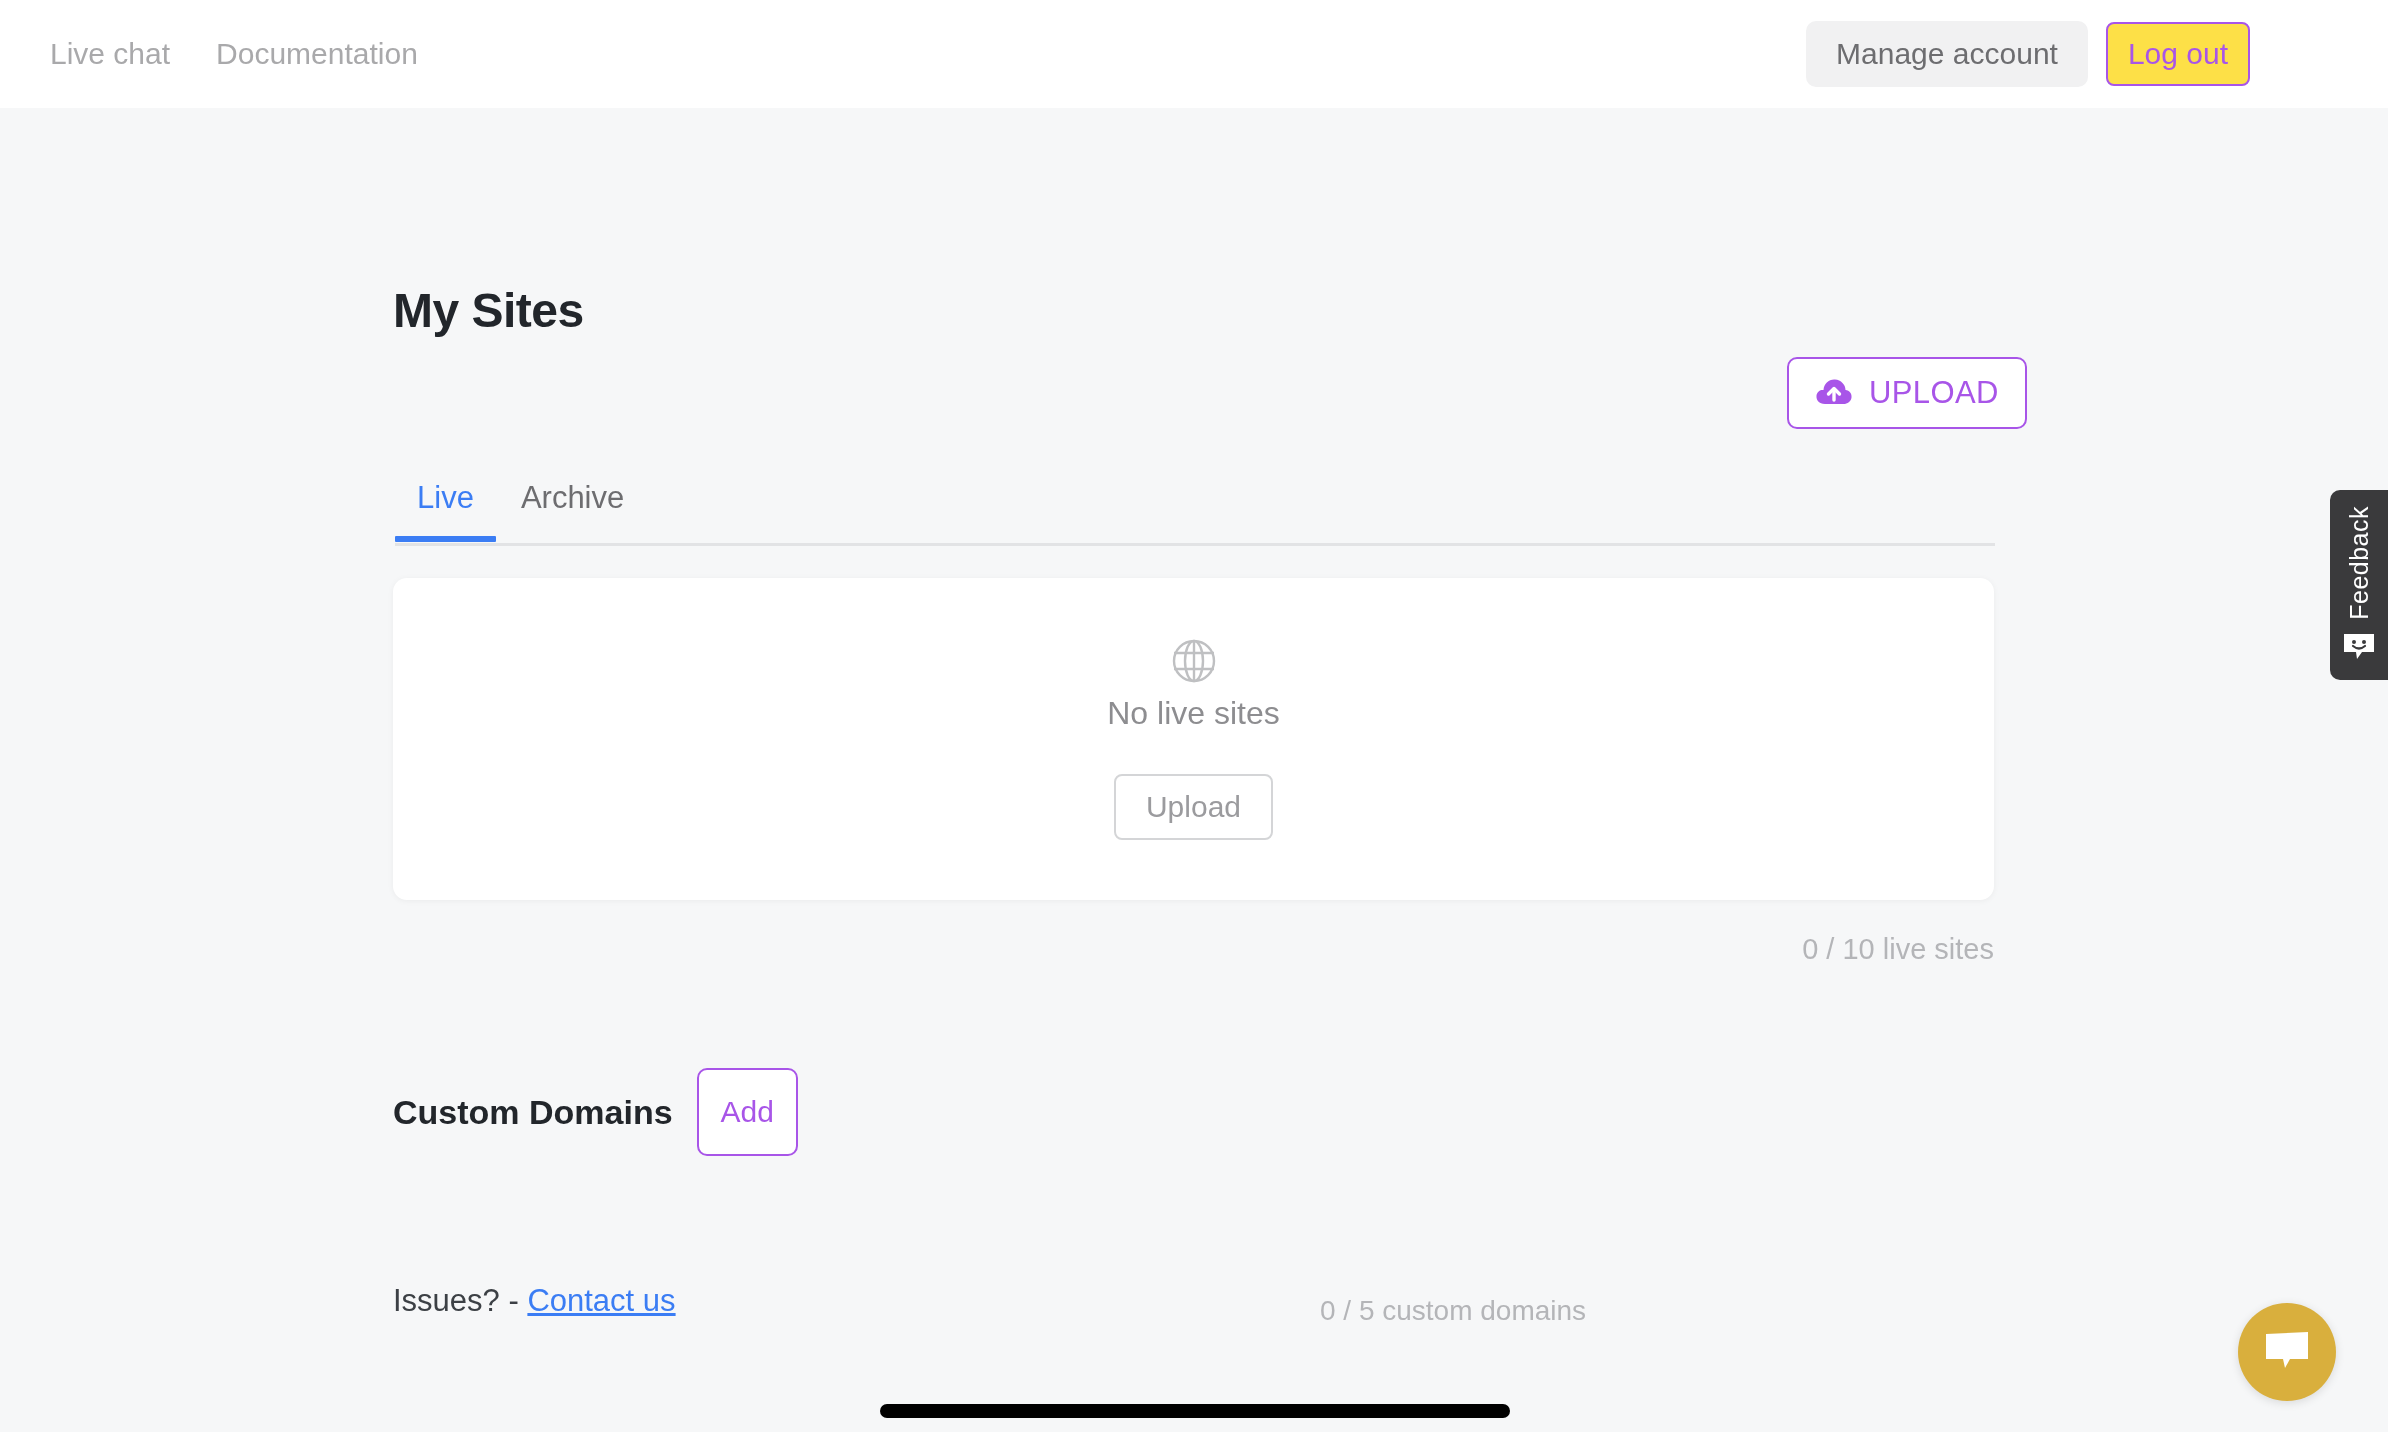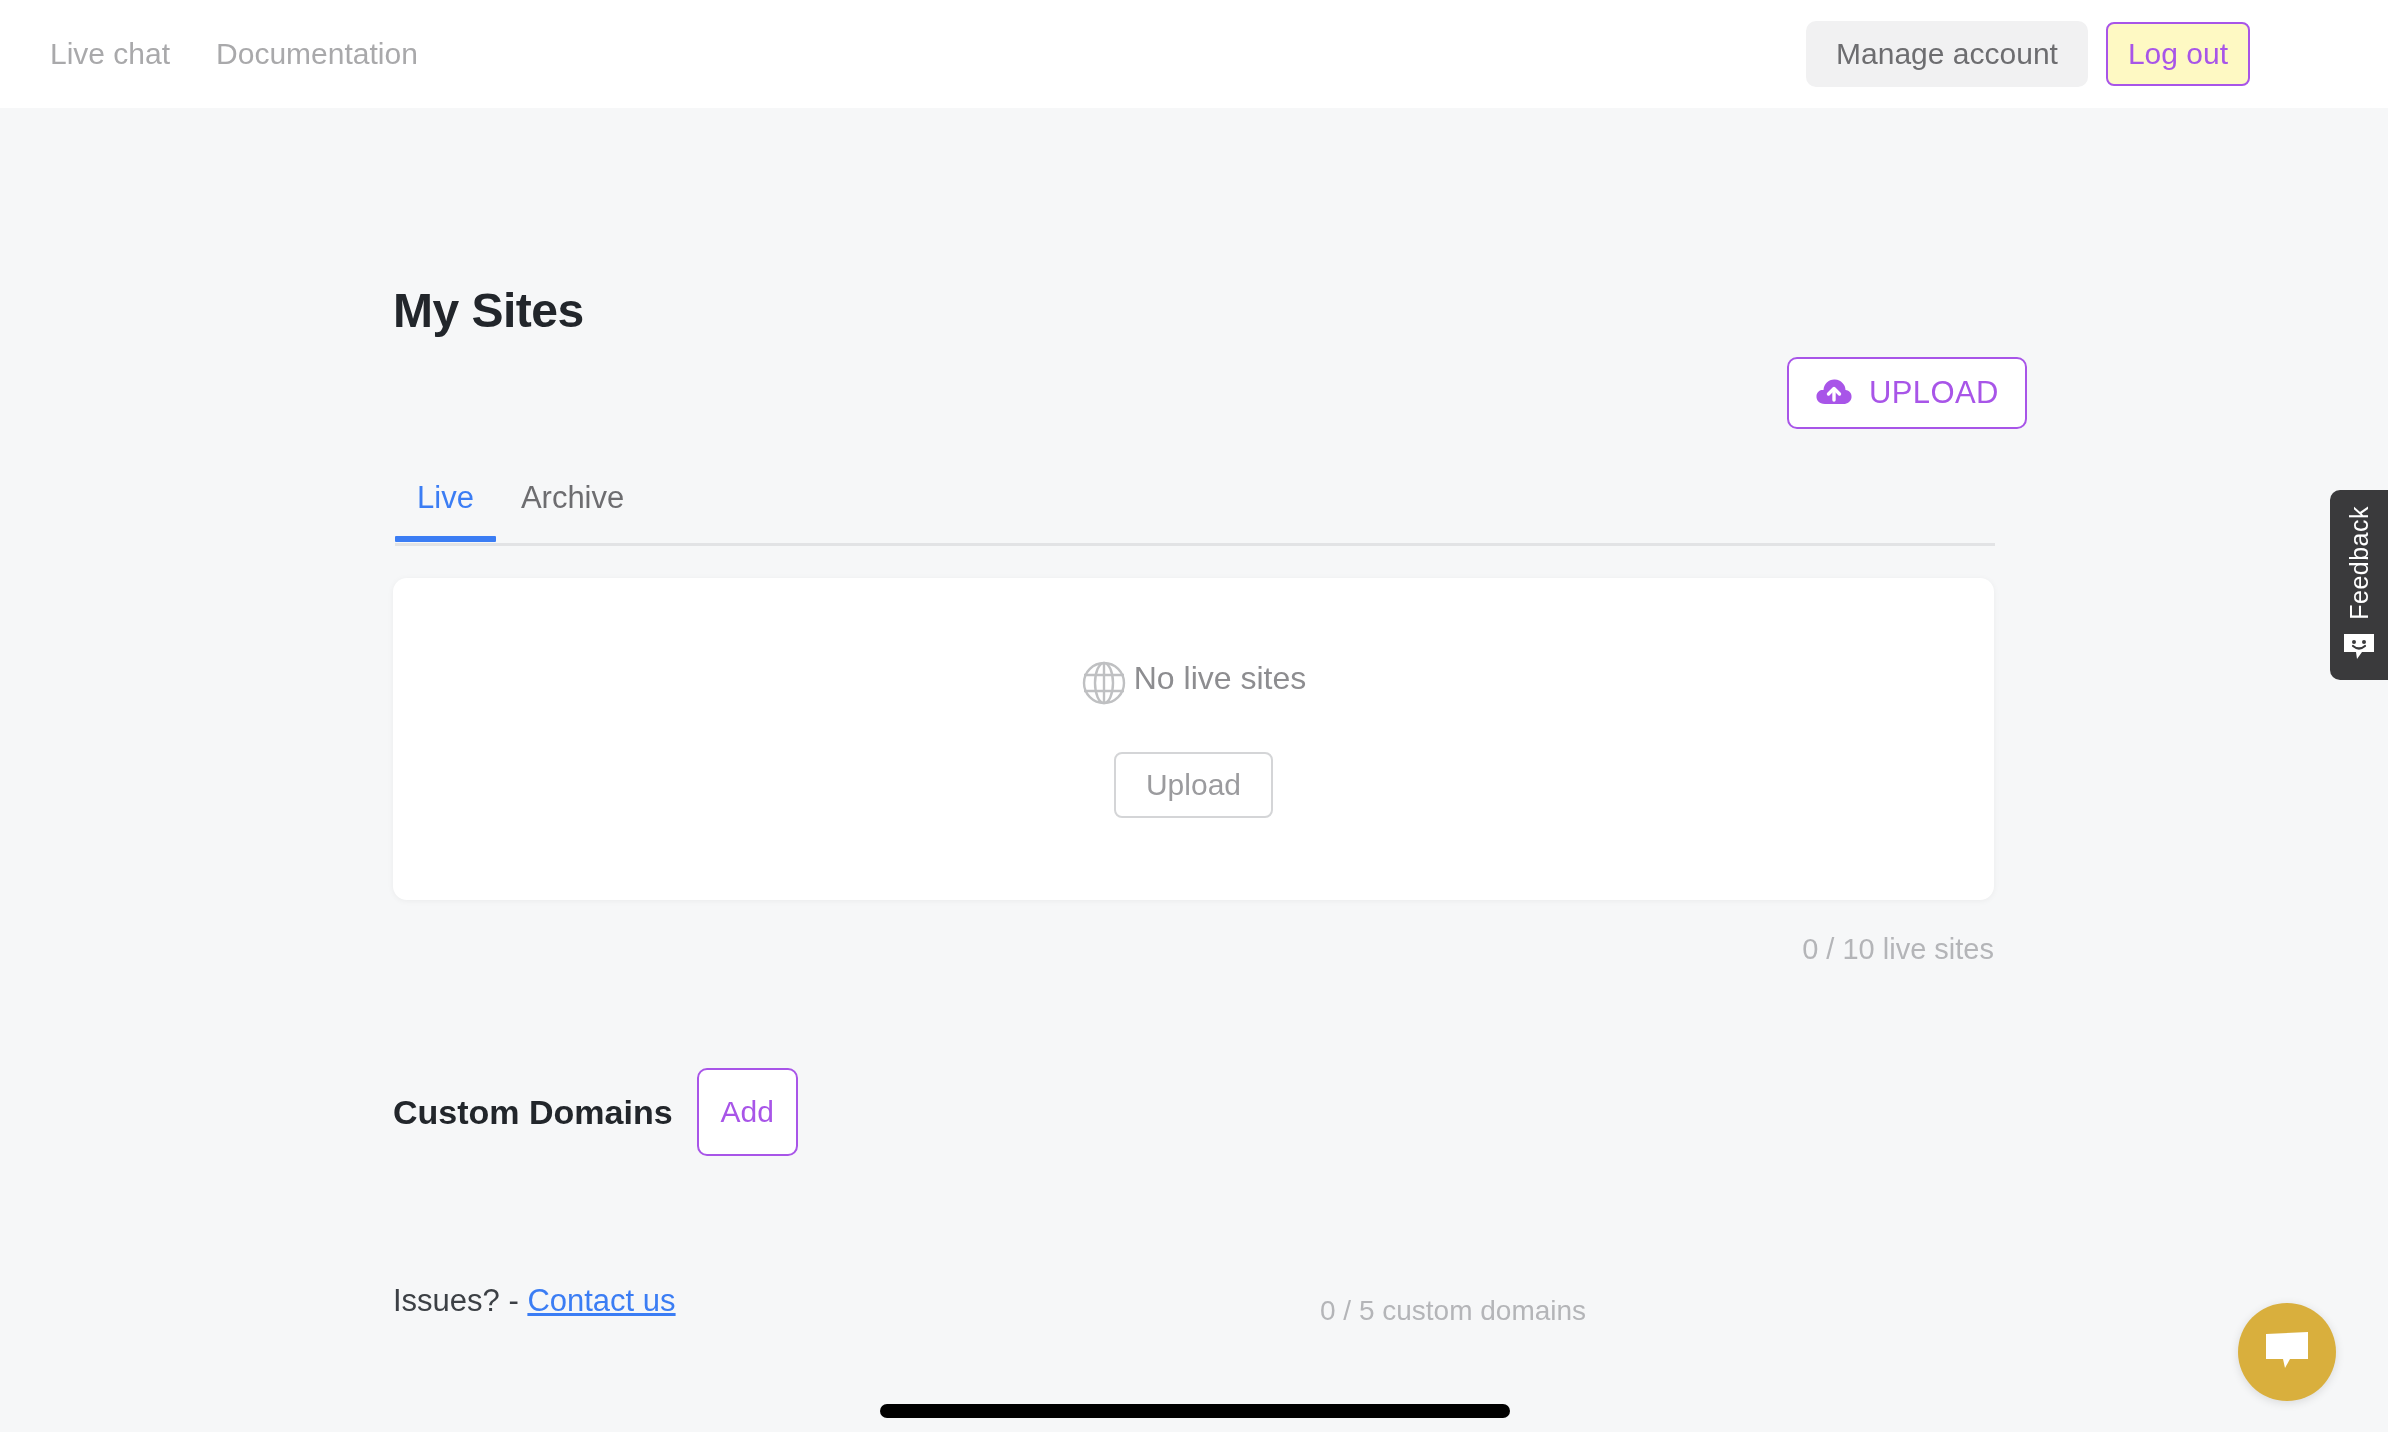--- a/index.html
+++ b/index.html
@@ -32,21 +32,21 @@
     position: absolute; right: 138px; top: 50%; transform: translateY(-50%);
     display: flex; align-items: center; gap: 18px;
   }
   .btn-manage {
     background: #f1f1f2; border: none; border-radius: 10px;
     padding: 16px 30px; font-size: 30px; color: #6d6d70;
     font-family: "Liberation Sans", sans-serif; cursor: pointer;
     white-space: nowrap;
   }
   .btn-logout {
-    background: #fef9c3; border: 2px solid #a855e8; border-radius: 8px;
+    background: #fde047; border: 2px solid #a855e8; border-radius: 8px;
     padding: 13px 20px; font-size: 30px; color: #a855e8;
     font-family: "Liberation Sans", sans-serif; cursor: pointer;
     white-space: nowrap;
   }
 
   
   .page-title {
     position: absolute; left: 393px; top: 283px;
     font-size: 48px; font-weight: bold; color: #22262b; letter-spacing: -0.5px;
   }
@@ -81,21 +81,21 @@
   }
 
   .sites-card {
     position: absolute; left: 393px; top: 578px;
     width: 1601px; height: 322px;
     background: #ffffff; border-radius: 14px;
     box-shadow: 0 1px 6px rgba(0,0,0,0.05);
     display: flex; flex-direction: column;
     align-items: center; justify-content: center;
   }
-  .empty-row { display: flex; align-items: flex-start; gap: 7px; }
+  .empty-row { display: flex; align-items: center; gap: 7px; flex-direction: column; }
   .empty-text { font-size: 32px; color: #8d8d90; }
   .btn-upload-inner {
     margin-top: 42px;
     background: #ffffff; border: 2px solid #d4d5d7; border-radius: 8px;
     padding: 14px 30px; font-size: 30px; color: #9b9b9e;
     font-family: "Liberation Sans", sans-serif; cursor: pointer;
   }
   .sites-counter {
     position: absolute; right: 394px; top: 933px;
     font-size: 29px; color: #b4b5b8;

